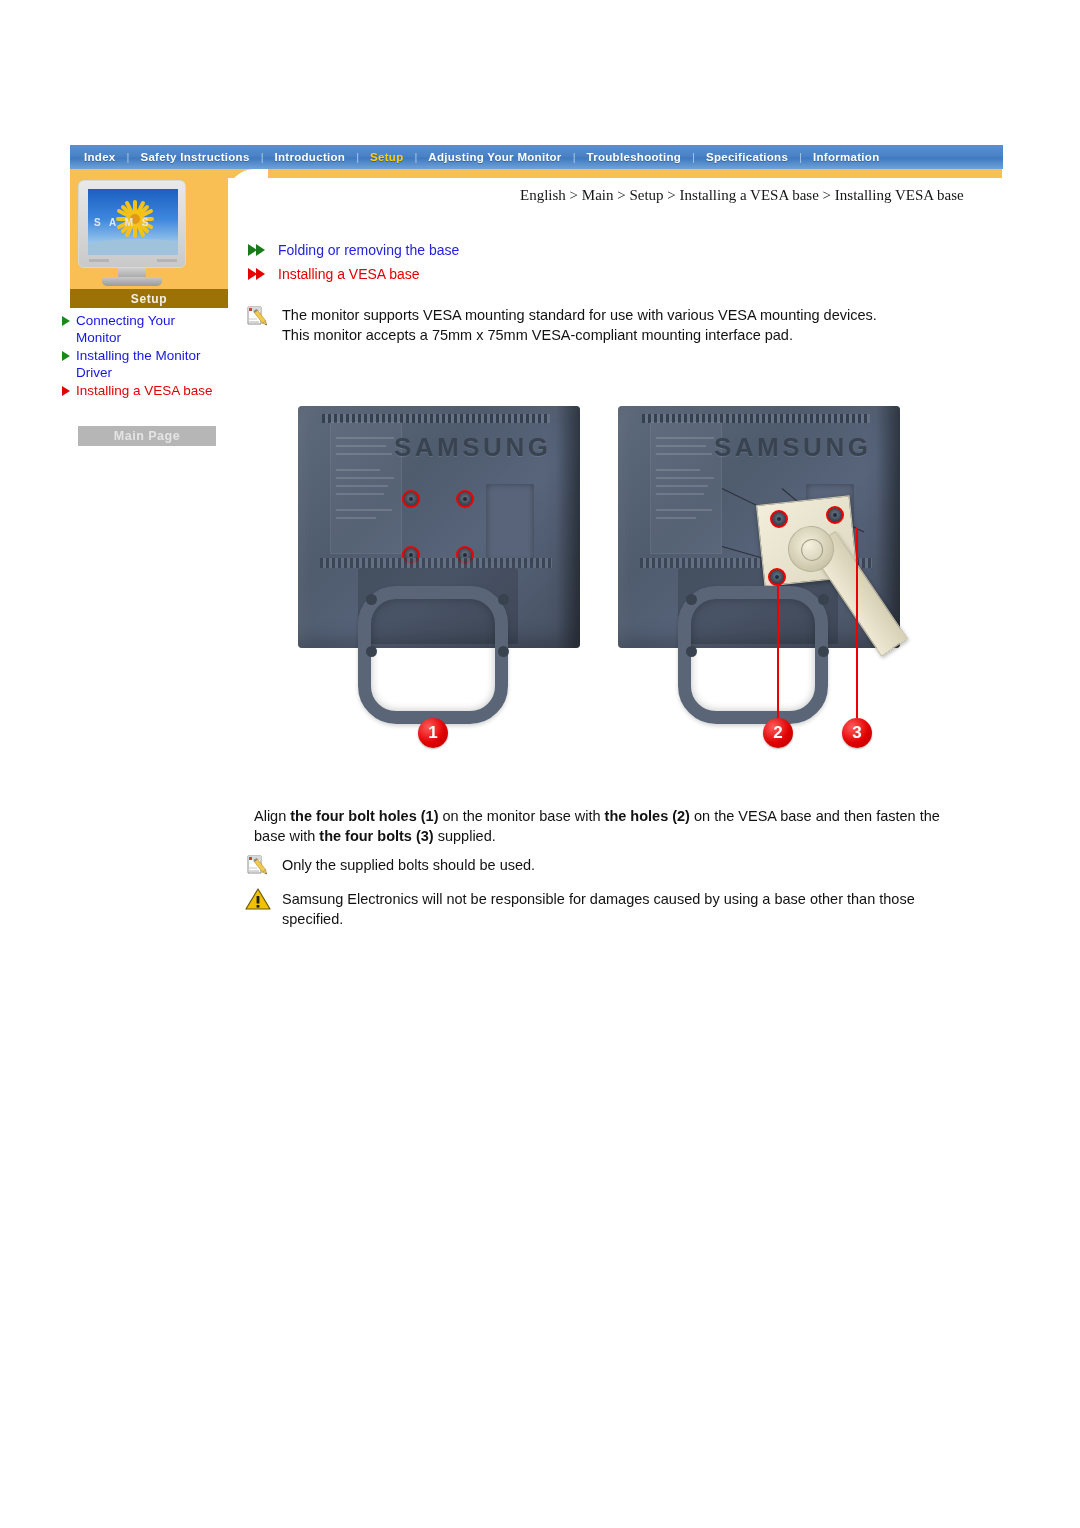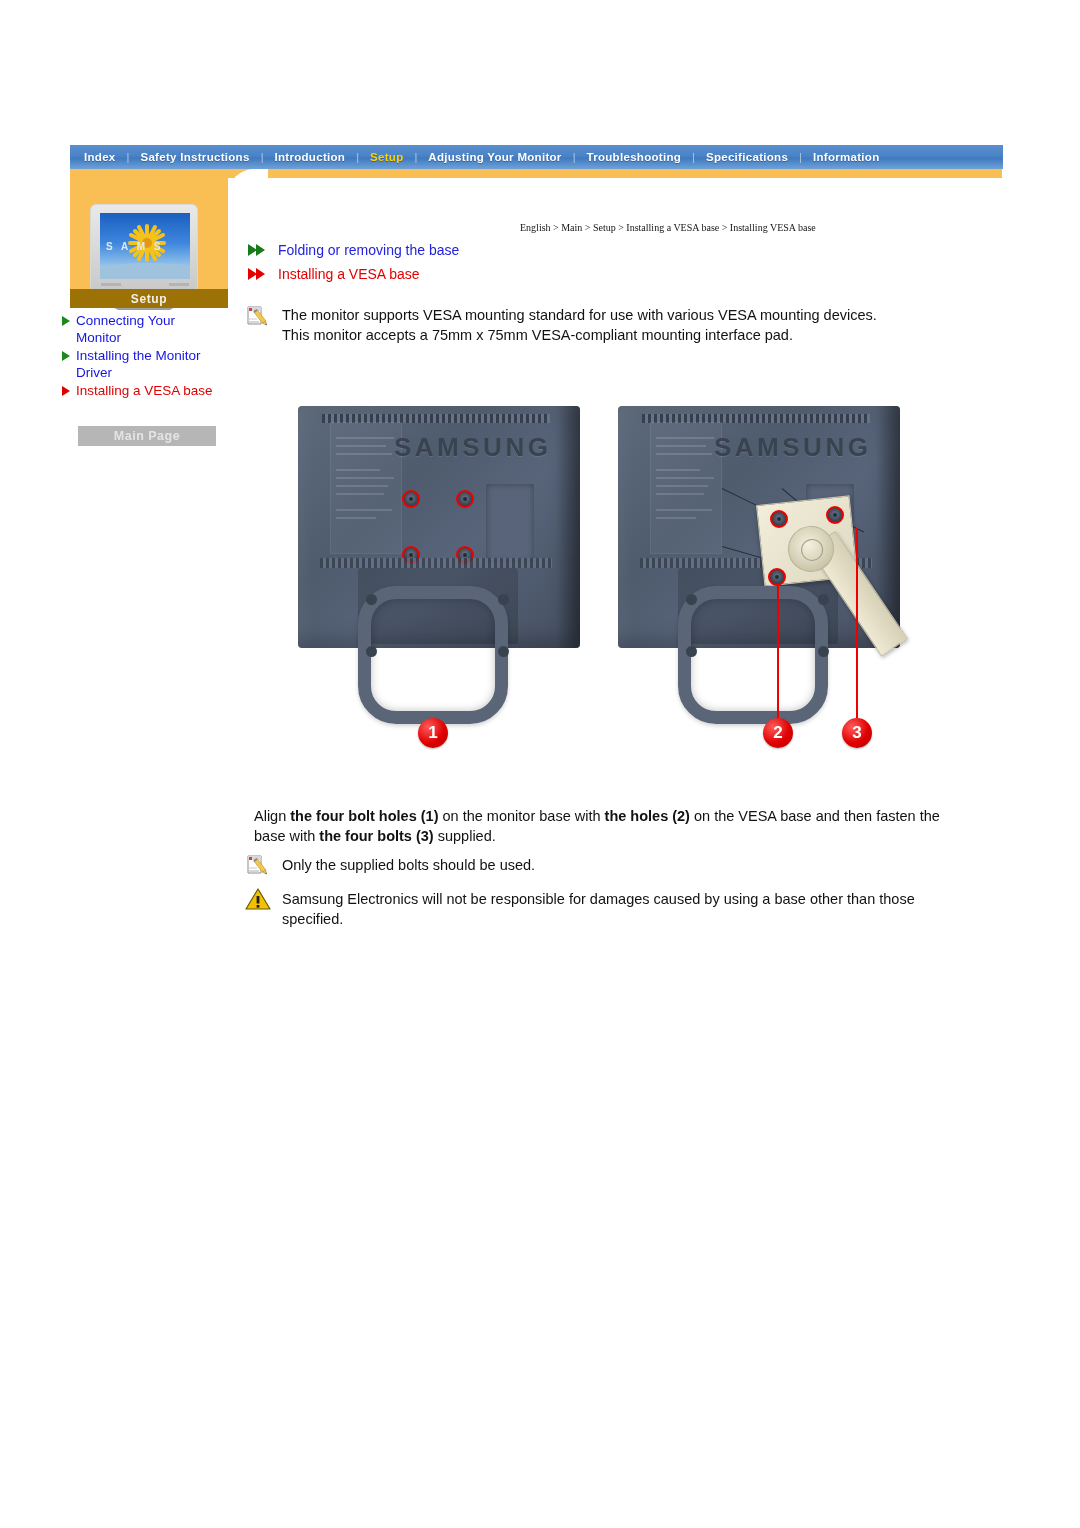--- a/index.html
+++ b/index.html
@@ -71,25 +71,24 @@
     left: 228px;
     top: 169px;
     width: 40px;
     height: 44px;
     background: #ffffff;
     border-top-left-radius: 26px;
   }
 
   .monitor-icon {
     position: absolute;
-    left: 90px;
+    left: 78px;
     top: 180px;
     width: 112px;
     height: 110px;
-    margin-top: 24px;
   }
   .mon-bezel {
     position: absolute;
     left: 0; top: 0;
     width: 108px; height: 88px;
     background: linear-gradient(to bottom, #e9e9e9, #c9c9c9);
     border-radius: 6px;
     border: 1px solid #d8d8d8;
     box-sizing: border-box;
   }
@@ -199,24 +198,23 @@
     align-items: center;
     justify-content: center;
   }
 
   
   .breadcrumb {
     position: absolute;
     left: 520px;
     top: 187px;
     font-family: "Liberation Serif", serif;
-    font-size: 10px;
+    font-size: 15px;
     color: #161616;
     white-space: nowrap;
-    margin-top: 35px;
   }
 
   
   .section-links {
     position: absolute;
     left: 248px;
     top: 238px;
   }
   .sec-link {
     display: flex;

